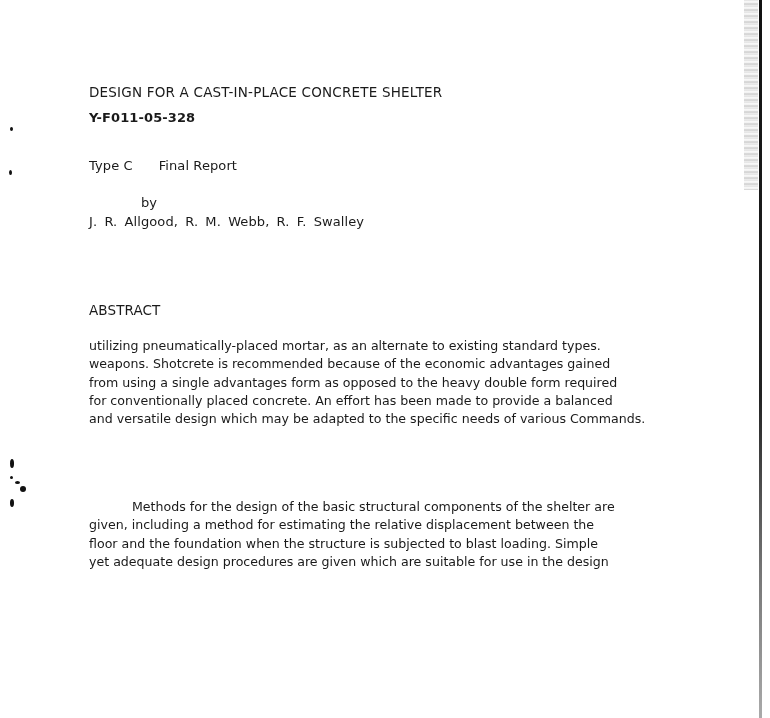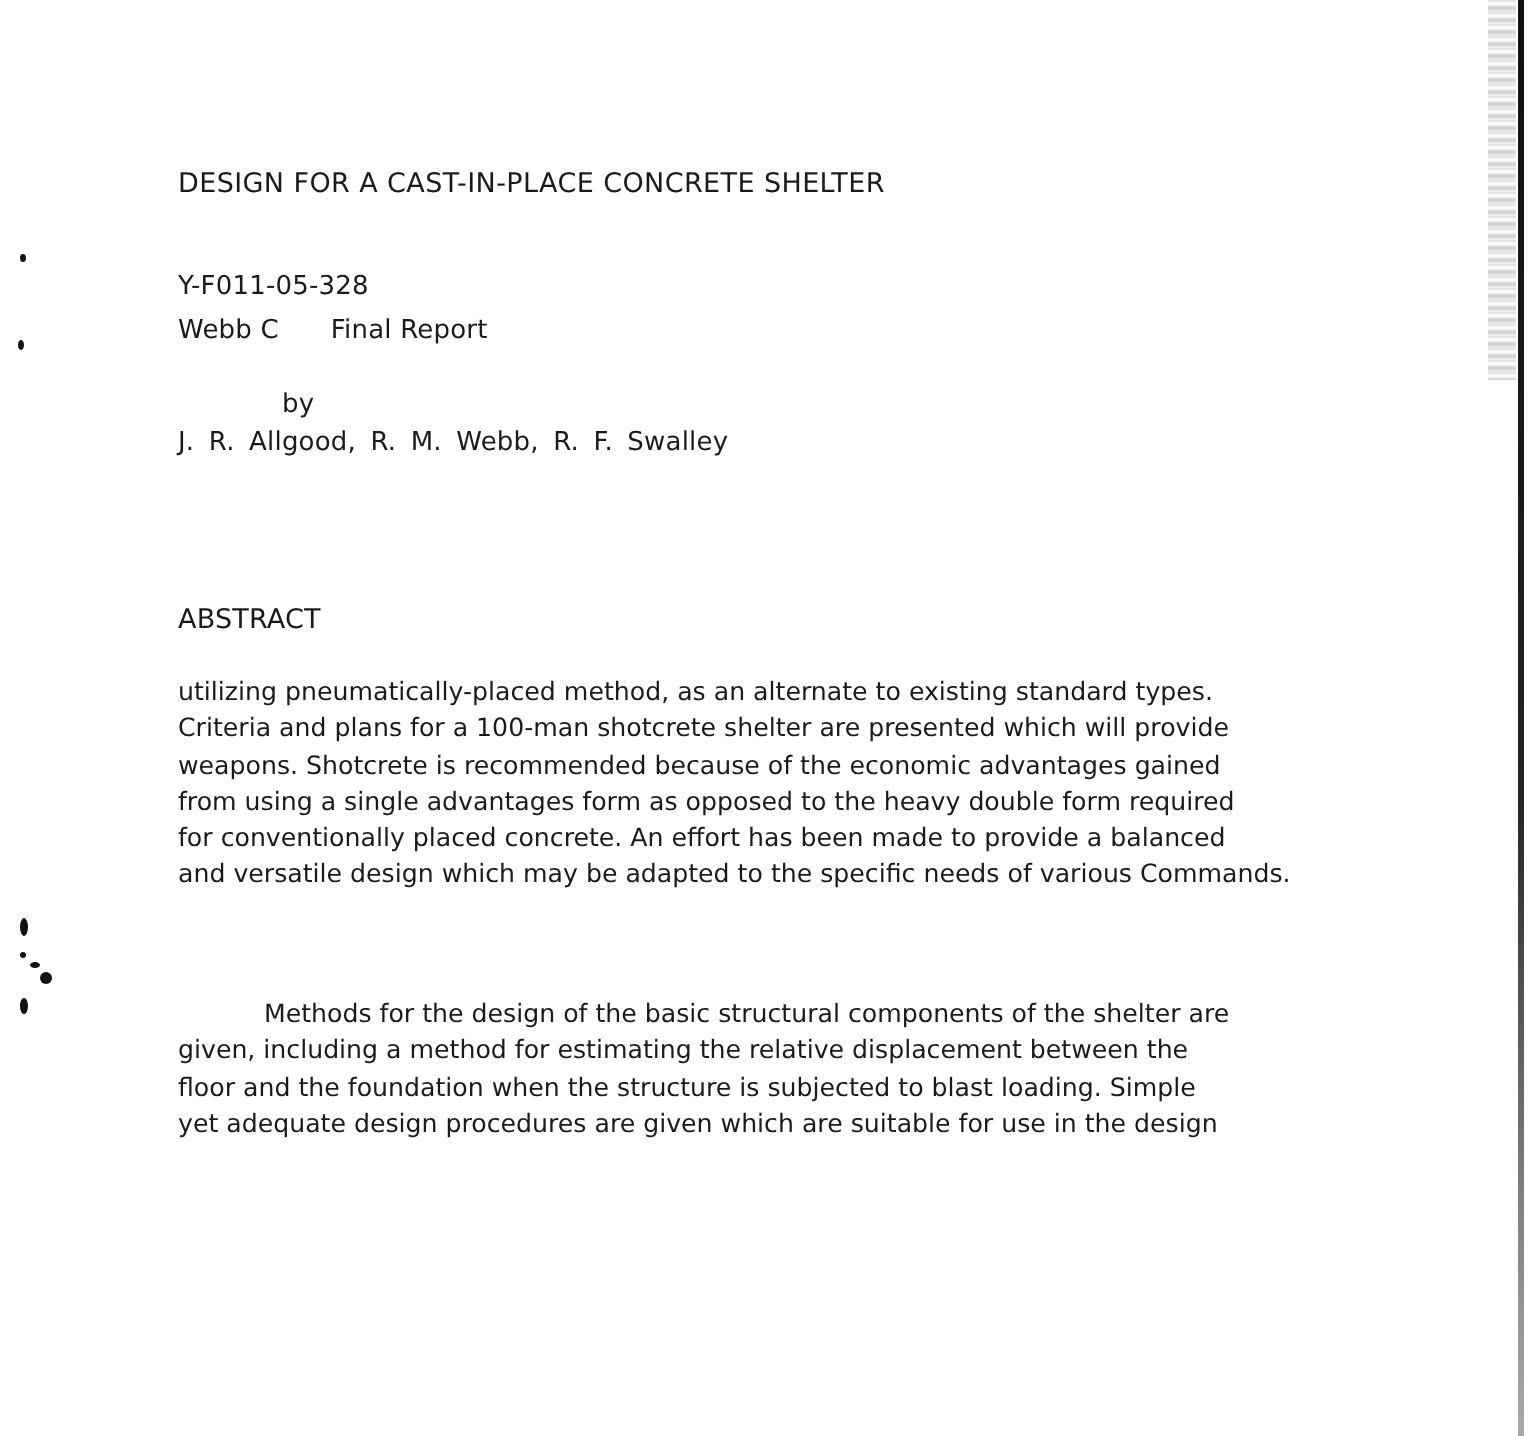--- a/index.html
+++ b/index.html
@@ -23,21 +23,21 @@
       background: #ffffff;
     }
     .line {
       position: absolute;
       left: 89px;
       font-size: 13px;
       white-space: nowrap;
       letter-spacing: 0.1px;
     }
     .title { top: 84px; font-size: 13.5px; letter-spacing: 0.2px; }
-    .report-number { top: 136px; }
+    .report-number { top: 110px; font-weight: bold; }
     .type-line { top: 158px; }
     .type-line .type-final { margin-left: 26px; }
     .by { top: 195px; left: 141px; }
     .authors { top: 214px; word-spacing: 3px; }
     .abstract-heading { top: 302px; font-size: 13.5px; }
 
     .para {
       position: absolute;
       left: 89px;
       width: 590px;
@@ -97,30 +97,29 @@
   <div class="speck s2"></div>
   <div class="speck s3"></div>
   <div class="speck s4"></div>
   <div class="speck s5"></div>
   <div class="speck s6"></div>
   <div class="speck s7"></div>
 
   <div class="line title">DESIGN FOR A CAST-IN-PLACE CONCRETE SHELTER</div>
   <div class="line report-number">Y-F011-05-328</div>
   <div class="line type-line">
-    <span>Webb C</span><span class="type-final">Final Report</span>
+    <span>Type C</span><span class="type-final">Final Report</span>
   </div>
   <div class="line by">by</div>
   <div class="line authors">J. R. Allgood, R. M. Webb, R. F. Swalley</div>
 
   <div class="line abstract-heading">ABSTRACT</div>
 
   <div class="para para1">
-    <span class="pline">utilizing pneumatically-placed method, as an alternate to existing standard types.</span>
-    <span class="pline">Criteria and plans for a 100-man shotcrete shelter are presented which will provide</span>
+    <span class="pline">utilizing pneumatically-placed mortar, as an alternate to existing standard types.</span>
     <span class="pline">weapons.  Shotcrete is recommended because of the economic advantages gained</span>
     <span class="pline">from using a single advantages form as opposed to the heavy double form required</span>
     <span class="pline">for conventionally placed concrete.  An effort has been made to provide a balanced</span>
     <span class="pline">and versatile design which may be adapted to the specific needs of various Commands.</span>
   </div>
 
   <div class="para para2">
     <span class="pline indent">Methods for the design of the basic structural components of the shelter are</span>
     <span class="pline">given, including a method for estimating the relative displacement between the</span>
     <span class="pline">floor and the foundation when the structure is subjected to blast loading.  Simple</span>

